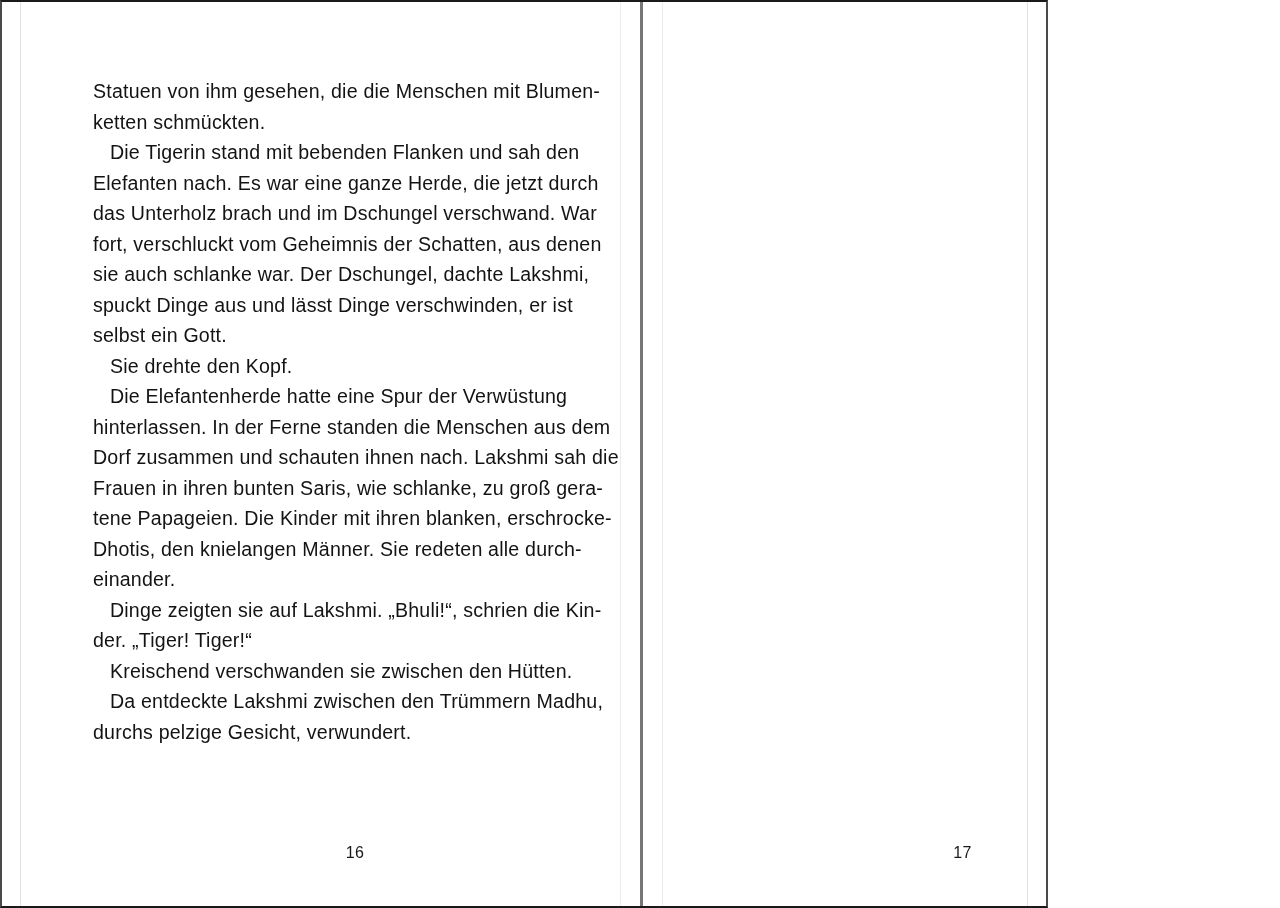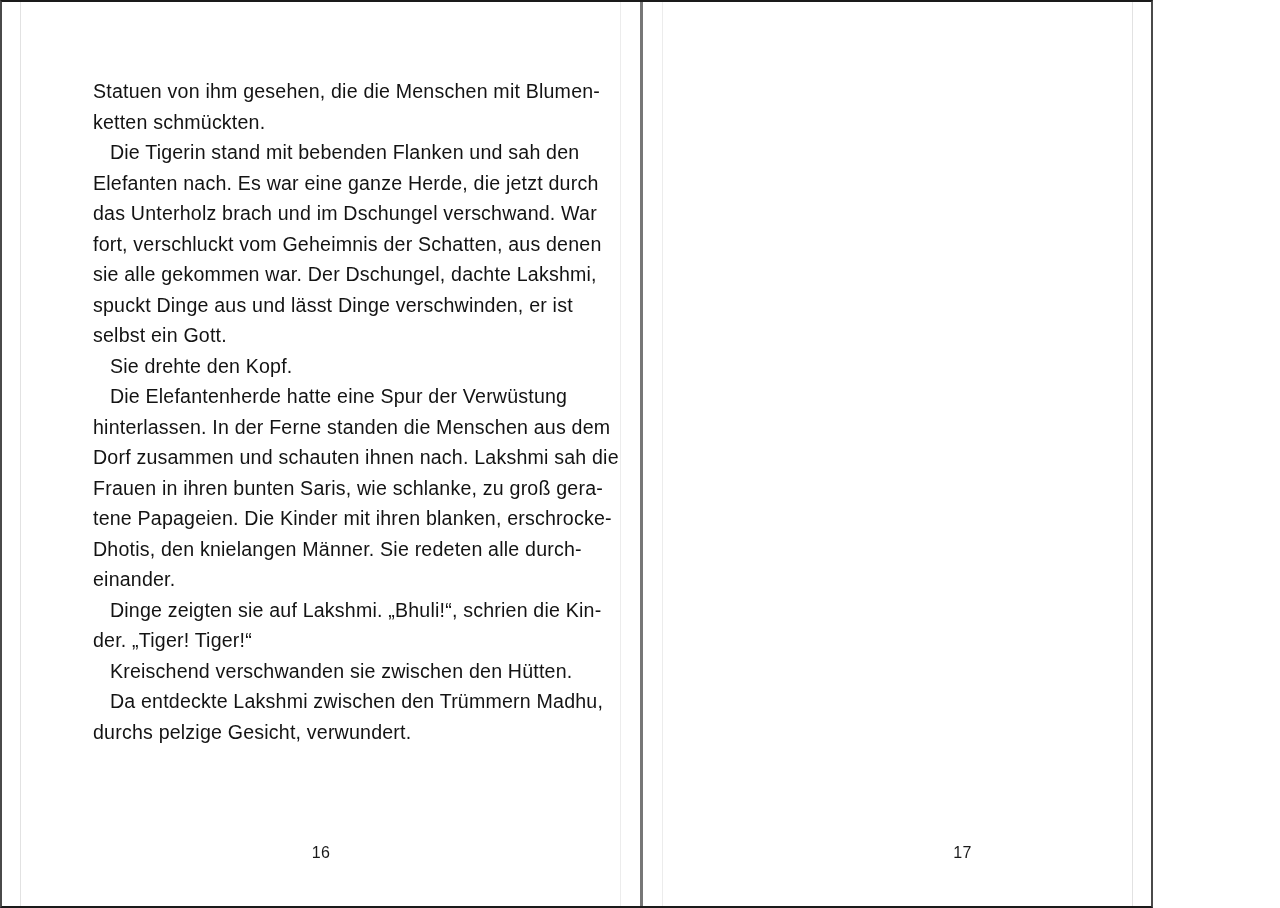--- a/index.html
+++ b/index.html
@@ -9,21 +9,21 @@
   }
   body {
     width: 1280px;
     height: 908px;
     font-family: "Liberation Sans", sans-serif;
     color: #111111;
   }
 
   #book-spread {
     position: relative;
-    width: 1153px;
+    width: 1048px;
     height: 908px;
     box-sizing: border-box;
     background: #ffffff;
     border-top: 2px solid #1a1a1a;
     border-bottom: 2px solid #1a1a1a;
     border-left: 2px solid #4a4a4a;
     border-right: 2px solid #4a4a4a;
     overflow: hidden;
   }
 
@@ -82,21 +82,21 @@
   }
 
   .folio {
     position: absolute;
     bottom: 48px;
     font-size: 16px;
     color: #1a1a1a;
     text-align: center;
     letter-spacing: 0.02em;
   }
-  #page-left .folio  { left: 0;   width: 638px; }
+  #page-left .folio  { left: 0;   width: 638px; padding-left: 34px; }
   #page-right .folio { left: 0;   width: 639px; }
 </style>
 </head>
 <body>
 
 <div id="book-spread">
 
   <div class="trim-line left"></div>
   <div class="trim-line right"></div>
 
@@ -105,21 +105,21 @@
   <div id="gutter-divider"></div>
 
   <div class="page" id="page-left">
     <div class="text-block" id="left-text">
         <div class="line">Statuen von ihm gesehen, die die Menschen mit Blumen-</div>
         <div class="line">ketten schmückten.</div>
         <div class="line">   Die Tigerin stand mit bebenden Flanken und sah den</div>
         <div class="line">Elefanten nach. Es war eine ganze Herde, die jetzt durch</div>
         <div class="line">das Unterholz brach und im Dschungel verschwand. War</div>
         <div class="line">fort, verschluckt vom Geheimnis der Schatten, aus denen</div>
-        <div class="line">sie alle gekommen war. Der Dschungel, dachte Lakshmi,</div>
+        <div class="line">sie auch schlanke war. Der Dschungel, dachte Lakshmi,</div>
         <div class="line">spuckt Dinge aus und lässt Dinge verschwinden, er ist</div>
         <div class="line">selbst ein Gott.</div>
         <div class="line">   Sie drehte den Kopf.</div>
         <div class="line">   Die Elefantenherde hatte eine Spur der Verwüstung</div>
         <div class="line">hinterlassen. In der Ferne standen die Menschen aus dem</div>
         <div class="line">Dorf zusammen und schauten ihnen nach. Lakshmi sah die</div>
         <div class="line">Frauen in ihren bunten Saris, wie schlanke, zu groß gera-</div>
         <div class="line">tene Papageien. Die Kinder mit ihren blanken, erschrocke-</div>
         <div class="line">Dhotis, den knielangen Männer. Sie redeten alle durch-</div>
         <div class="line">einander.</div>

